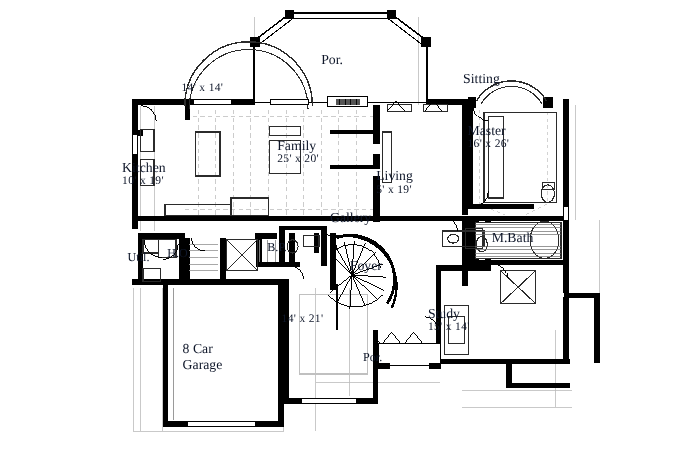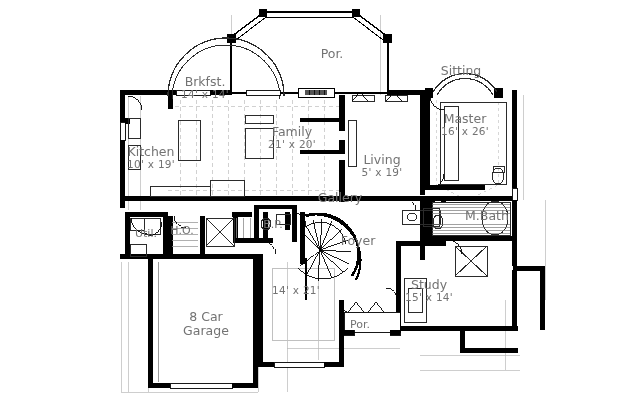--- a/index.html
+++ b/index.html
@@ -1,21 +1,21 @@
 <!DOCTYPE html>
 <html><head>
 <meta charset="utf-8">
 <style>
   html,body{margin:0;padding:0;background:#ffffff;}
   body{width:620px;height:415px;overflow:hidden;
        font-family:"DejaVu Sans","Liberation Sans",sans-serif;}
   #plan{position:relative;width:620px;height:415px;background:#fff;}
   #plan svg{position:absolute;left:0;top:0;}
-  .rlabel{position:absolute;text-align:center;color:#737373;line-height:1.12;
-          white-space:nowrap;-webkit-font-smoothing:antialiased;}
+  .rlabel{position:absolute;color:#0f172a;line-height:1.12;
+          white-space:nowrap;font-family:Liberation Serif, serif;-webkit-font-smoothing:antialiased;}
   .rname{font-size:12.5px;}
   .rdim{font-size:10.5px;letter-spacing:.3px;}
   .sm .rname{font-size:11px;}
 </style>
 </head>
 <body>
 
 <div id="plan">
 
   <svg width="620" height="415" viewBox="0 0 620 415" shape-rendering="crispEdges">
@@ -303,32 +303,31 @@
       <rect x="390" y="330" width="10" height="5" fill="#000"></rect>
     </g>
 
     <g fill="none" stroke="#000" stroke-width="0.9">
       <polyline points="352,101 360,92 368,101"></polyline>
       <polyline points="386,101 394,92 402,101"></polyline>
     </g>
   </svg>
 
   <div class="rlabel" style="left:165px;top:75px;width:80px;">
-    <div class="rname">Brkfst.</div>
     <div class="rdim">14' x 14'</div>
   </div>
 
   <div class="rlabel" style="left:111px;top:145px;width:80px;">
     <div class="rname">Kitchen</div>
     <div class="rdim">10' x 19'</div>
   </div>
 
   <div class="rlabel" style="left:252px;top:125px;width:80px;">
     <div class="rname">Family</div>
-    <div class="rdim">21' x 20'</div>
+    <div class="rdim">25' x 20'</div>
   </div>
 
   <div class="rlabel" style="left:342px;top:125px;width:80px;margin-top:28px;">
     <div class="rname">Living</div>
     <div class="rdim">5' x 19'</div>
   </div>
 
   <div class="rlabel" style="left:421px;top:64px;width:80px;">
     <div class="rname">Sitting</div>
     <div class="rdim"></div>

